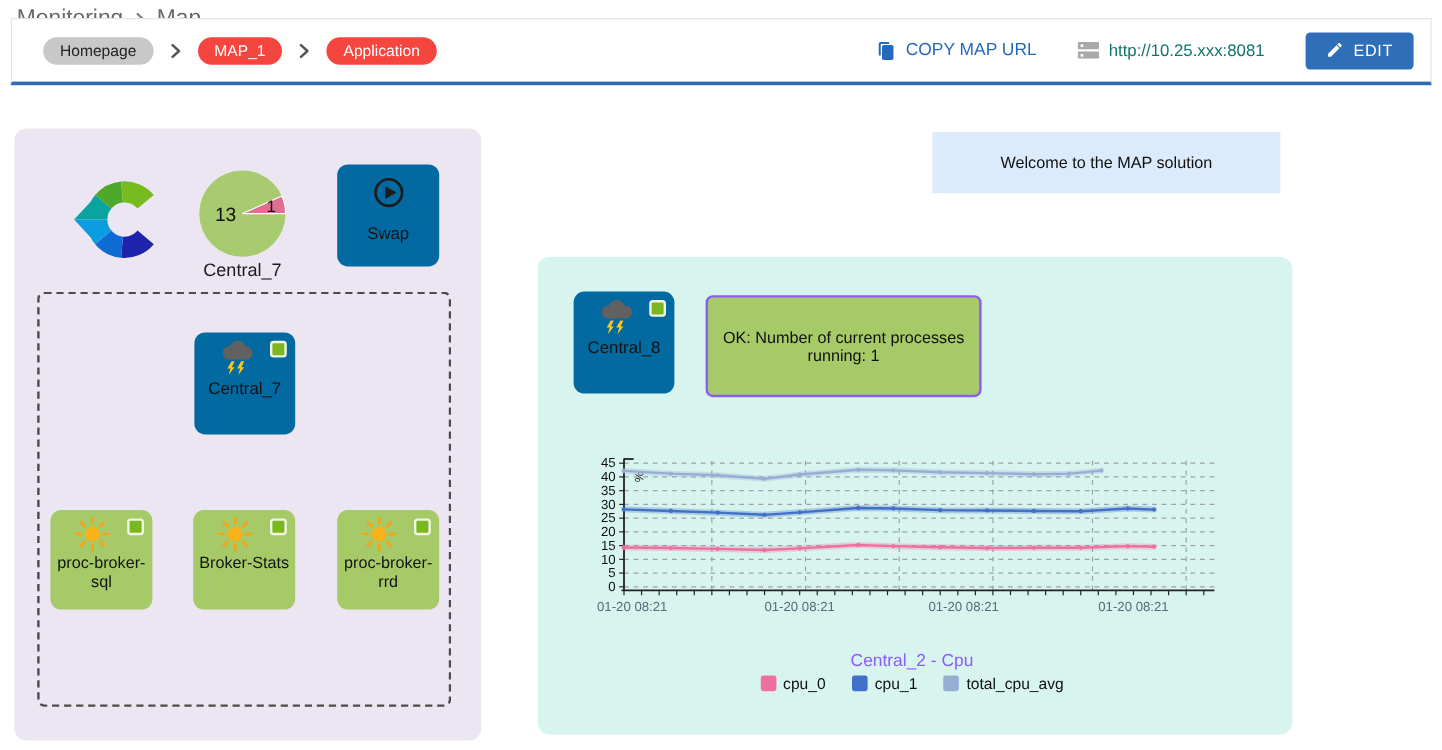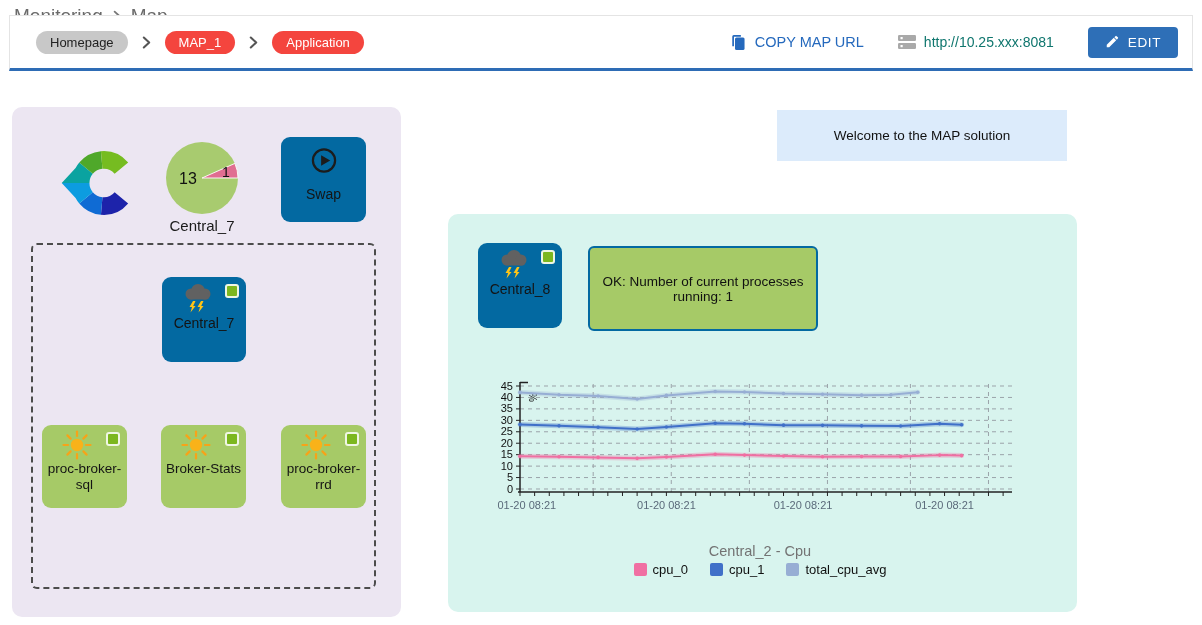--- a/index.html
+++ b/index.html
@@ -46,32 +46,32 @@
            border:2px solid rgba(255,255,255,.88); border-radius:3px; }
   .icon-center { position:absolute; left:50%; transform:translateX(-50%); }
 
   .dashed-group { position:absolute; left:19px; top:136px; width:345px; height:346px;
                   border:2px dashed #4c4c4c; border-radius:6px; }
 
   .pie-label { position:absolute; left:126px; top:110px; width:128px; text-align:center;
                font-size:15px; color:#1a1a1a; }
 
   .ok-box { position:absolute; left:140px; top:32px; width:230px; height:85px; background:#a6ca67;
-            border:2px solid #0369a1; border-radius:6px; display:flex; align-items:center;
+            border:2px solid #8b5cf6; border-radius:6px; display:flex; align-items:center;
             justify-content:center; text-align:center; padding:0 12px; font-size:13.5px; color:#111; }
 
   
   #chart-svg { position:absolute; left:42px; top:166px; overflow:visible; }
   #chart-svg text { font-family:"Liberation Sans",sans-serif; }
   .legend { position:absolute; left:42px; top:308px; width:540px; display:flex;
             justify-content:center; align-items:center; gap:22px;margin-top:40px; }
   .leg-item { display:flex; align-items:center; gap:6px; font-size:13px; color:#111; }
   .leg-swatch { width:13px; height:13px; border-radius:2px; display:inline-block; }
   .chart-title { position:absolute; left:42px; top:329px; width:540px; text-align:center;
-                 font-size:14.5px; color:#737373; }
+                 font-size:14.5px; color:#8b5cf6; }
 </style>
 </head>
 <body>
 
 <div id="app">
 
   <div class="topcrumb">
     <span class="crumb">Monitoring</span>
     <svg width="8" height="12" viewBox="0 0 10 14">
         <path d="M2 1.5 L8 7 L2 12.5" fill="none" stroke="#777" stroke-width="2.2" stroke-linecap="round" stroke-linejoin="round"></path>

